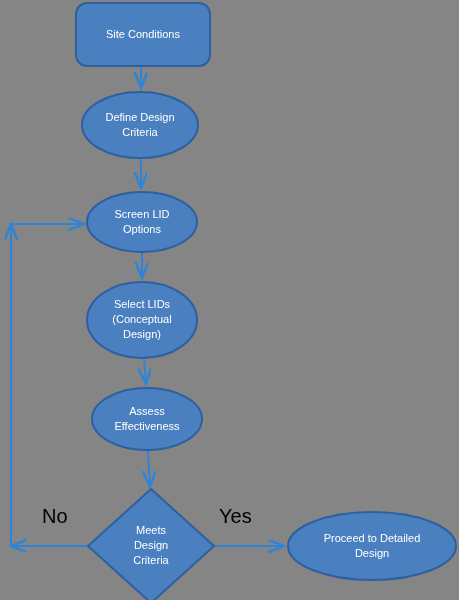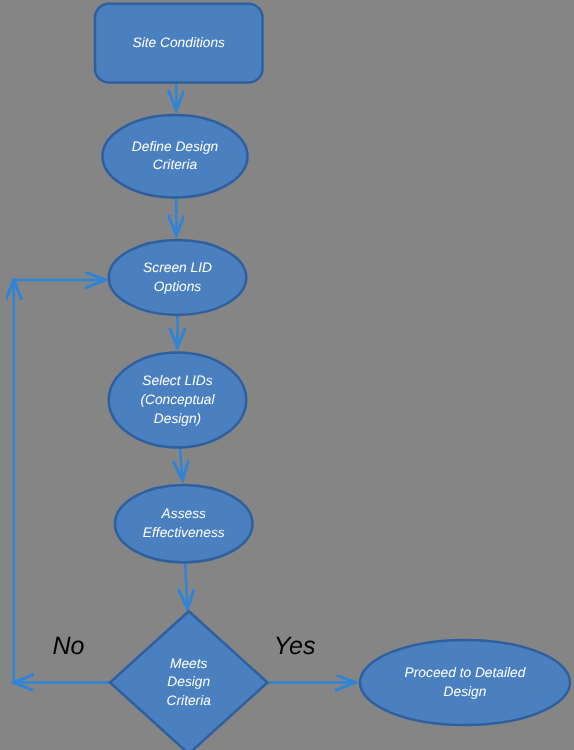--- a/index.html
+++ b/index.html
@@ -11,21 +11,20 @@
     width: 459px;
     height: 600px;
     background: #858585;
     font-family: "Liberation Sans", sans-serif;
     overflow: hidden;
   }
   #flowchart-root {
     position: relative;
     width: 459px;
     height: 600px;
-    font-style: italic;
   }
   svg#flow-svg {
     display: block;
     width: 459px;
     height: 600px;
   }
   .node-shape {
     fill: #4a80c0;
     stroke: #2e5f9e;
     stroke-width: 2;

